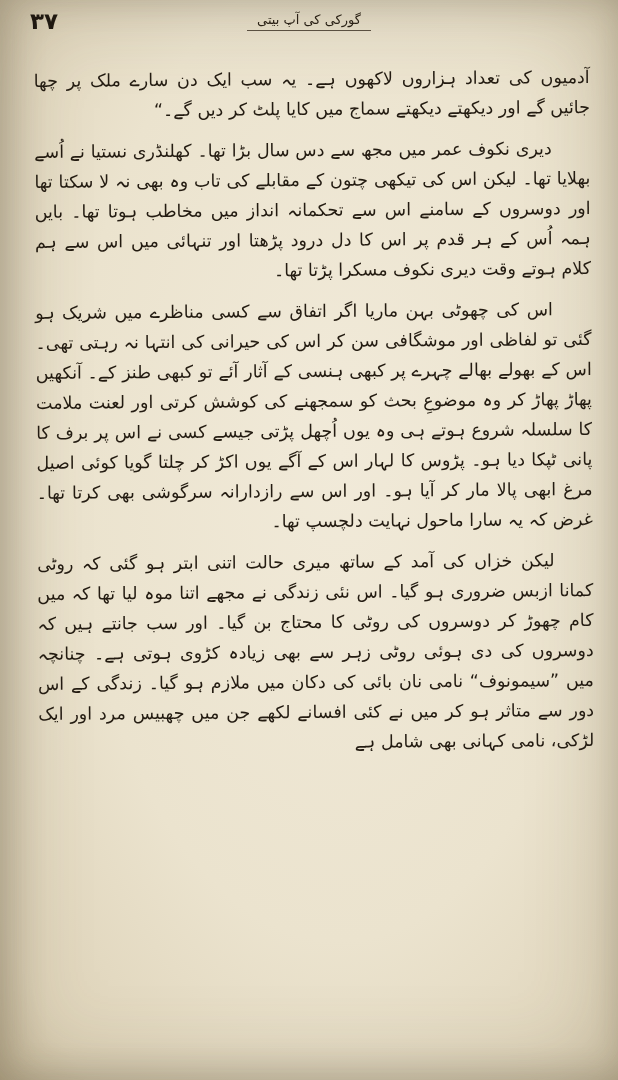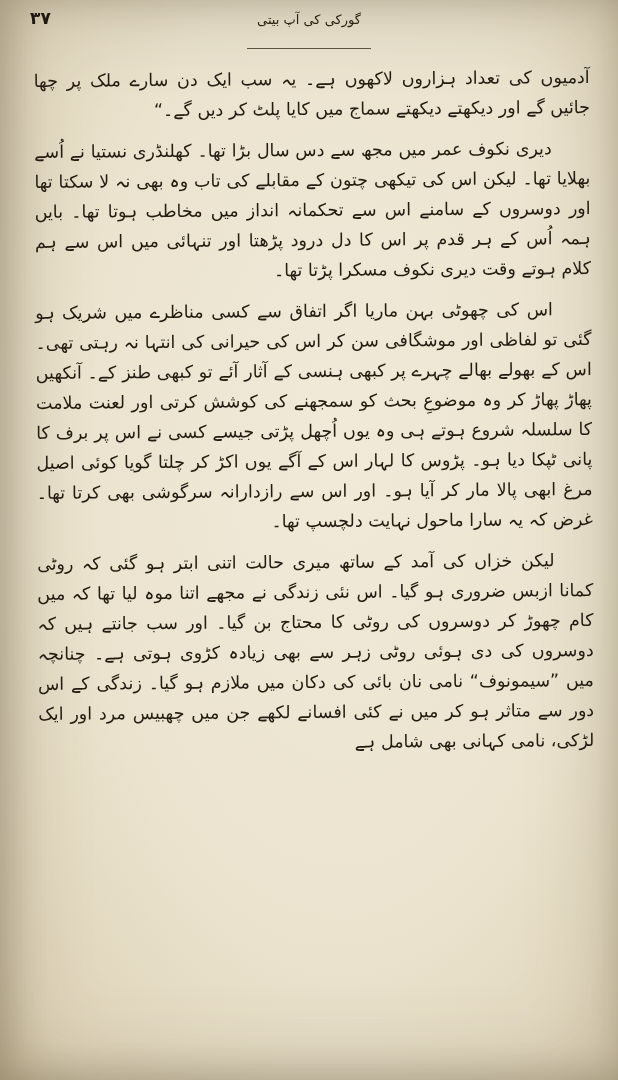--- a/index.html
+++ b/index.html
@@ -24,36 +24,36 @@
   }
   .header {
     position: relative;
     height: 58px;
     direction: rtl;
   }
   .pagenum {
     position: absolute;
     left: 30px;
     top: 8px;
-    font-size: 17px;
+    font-size: 23px;
     font-weight: bold;
     letter-spacing: 2px;
     color: #1f1810;
   }
   .running-title {
     position: absolute;
     left: 0;
     right: 0;
     top: 12px;
     text-align: center;
     font-size: 13px;
   }
   .running-title .t {
     display: inline-block;
-    padding: 0 10px 21px;
+    padding: 0 10px 3px;
     border-bottom: 1px solid rgba(45, 35, 22, 0.75);
     color: #2a2115;
   }
   .text {
     direction: rtl;
     text-align: justify;
     padding: 6px 26px 0 36px;
     font-size: 17.5px;
     line-height: 30px;
     transform: rotate(-0.4deg);

